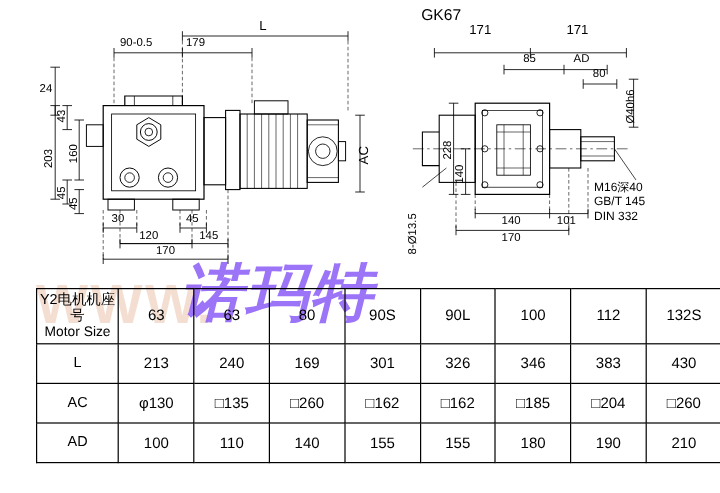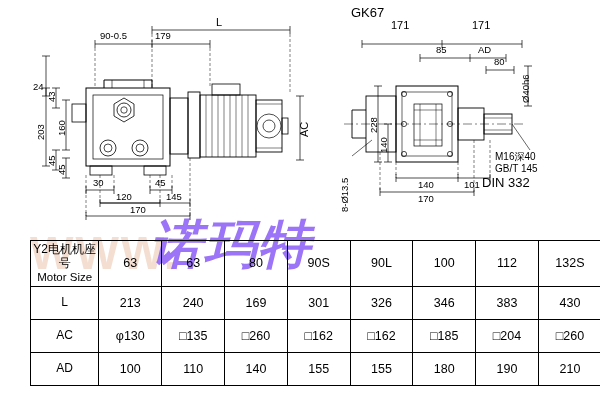--- a/index.html
+++ b/index.html
@@ -244,21 +244,21 @@
         <line x1="352" y1="156" x2="372" y2="140" stroke-width="0.6"></line>
 
         <line x1="512" y1="124" x2="530" y2="150" stroke-width="0.6"></line>
       </g>
     </svg>
 
     <div class="lbl" style="left:100px;top:31px;">90-0.5</div>
     <div class="lbl" style="left:155px;top:31px;text-align:center;">179</div>
     <div class="lbl big" style="left:216px;top:17px;">L</div>
 
-    <div class="lbl" style="left:33px;top:82px;text-align:center;">24</div>
+    <div class="lbl" style="left:33px;top:70px;text-align:center;">24</div>
     <div class="lbl v" style="left:47px;top:102px;transform:rotate(-90deg);">43</div>
     <div class="lbl v" style="left:36px;top:140px;transform:rotate(-90deg);">203</div>
     <div class="lbl v" style="left:57px;top:136px;transform:rotate(-90deg);">160</div>
     <div class="lbl v" style="left:47px;top:166px;transform:rotate(-90deg);">45</div>
     <div class="lbl v" style="left:57px;top:175px;transform:rotate(-90deg);">45</div>
 
     <div class="lbl" style="left:93px;top:178px;">30</div>
     <div class="lbl" style="left:155px;top:178px;">45</div>
     <div class="lbl" style="left:116px;top:192px;">120</div>
     <div class="lbl" style="left:166px;top:192px;">145</div>
@@ -277,21 +277,21 @@
     <div class="lbl v" style="left:379px;top:153px;transform:rotate(-90deg);">140</div>
 
     <div class="lbl" style="left:418px;top:180px;">140</div>
     <div class="lbl" style="left:464px;top:180px;text-align:right;">101</div>
     <div class="lbl" style="left:418px;top:194px;">170</div>
 
     <div class="lbl v" style="left:340px;top:212px;transform:rotate(-90deg);">8-Ø13.5</div>
 
     <div class="lbl" style="left:495px;top:152px;font-size:10px;">M16深40</div>
     <div class="lbl" style="left:495px;top:164px;font-size:10px;">GB/T 145</div>
-    <div class="lbl" style="left:482px;top:176px;font-size:13px;">DIN 332</div>
+    <div class="lbl" style="left:495px;top:176px;font-size:10px;">DIN 332</div>
 
     <div class="lbl" style="left:351px;top:6px;font-size:13px;">GK67</div>
   </div>
 
   <table class="tbl">
     <tbody>
       <tr>
         <td class="hdr">
           <div class="cn">Y2电机机座号</div>
           <div class="en">Motor Size</div>

